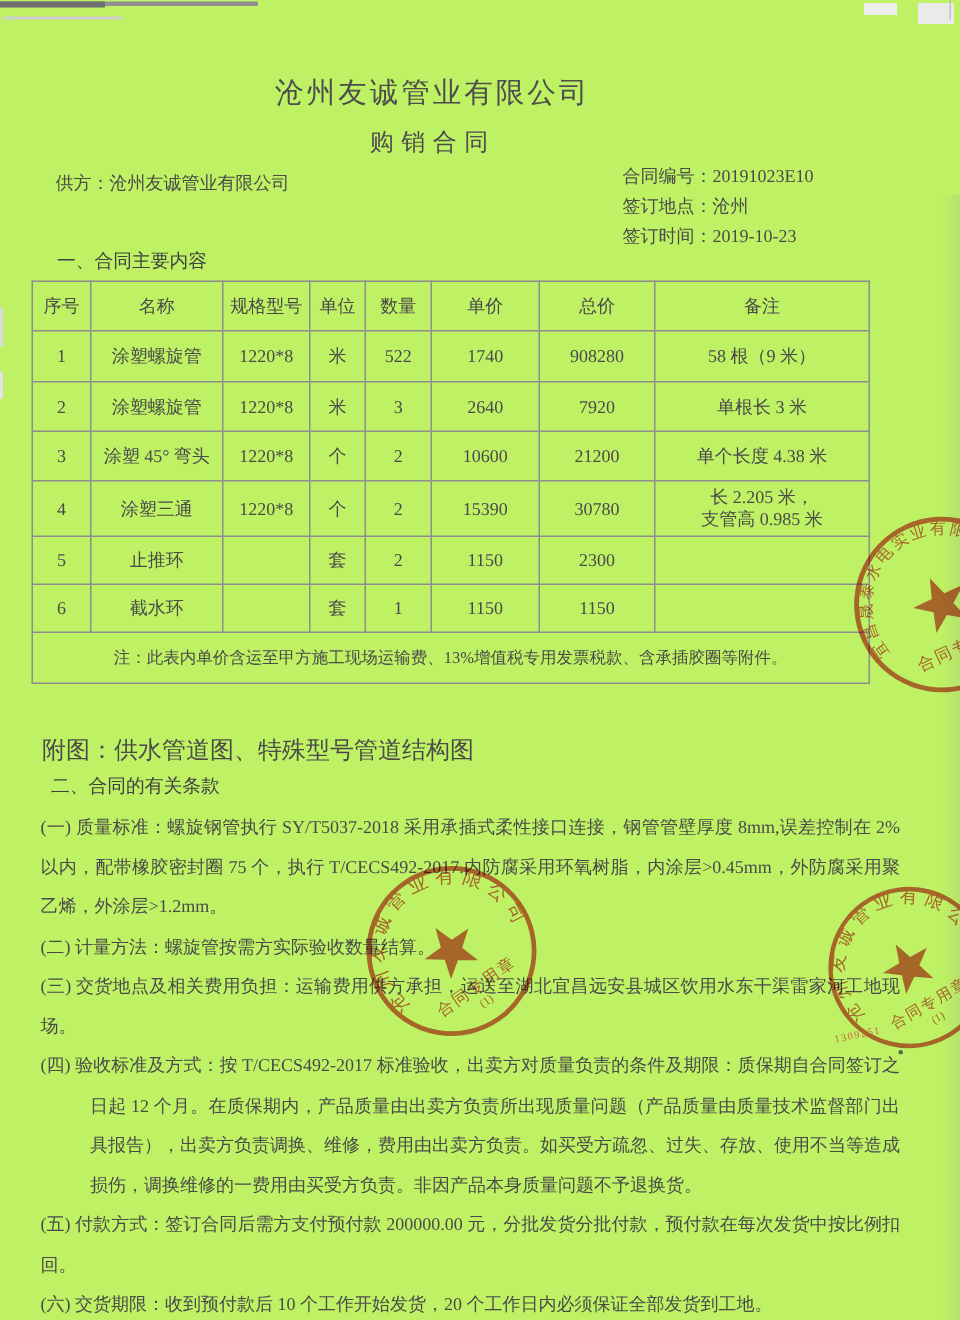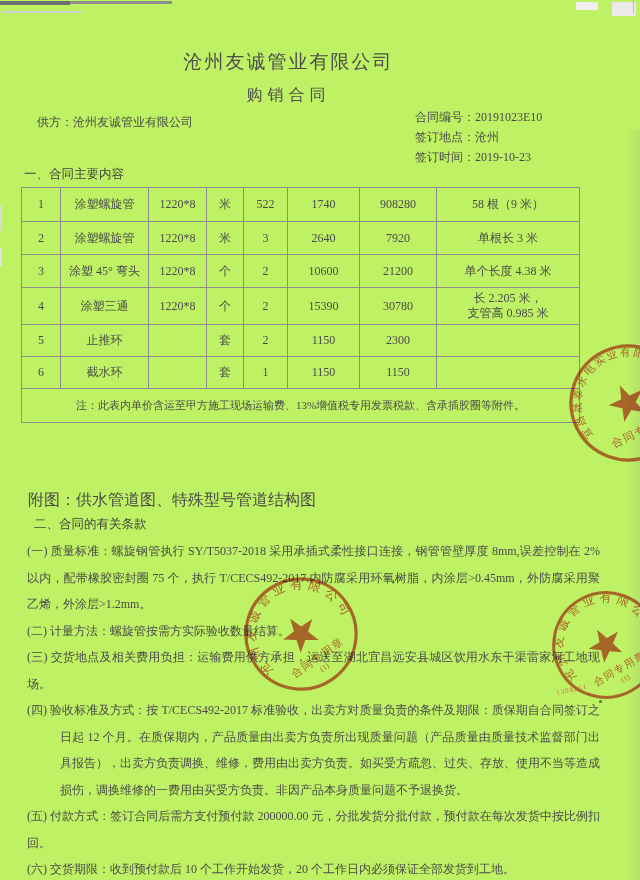--- a/index.html
+++ b/index.html
@@ -29,21 +29,21 @@
             font-size:19px; letter-spacing:2px; color:#4d4d4d; }
   .title2 { left:20px; top:85px; width:537px; text-align:center;
             font-size:16px; letter-spacing:5px; color:#4d4d4d; }
   .meta { font-size:12px; color:#4a4a4a; white-space:nowrap; }
   .m-supplier { left:37px; top:114px; }
   .m-buyer    { left:28px; top:148px; }
   .m-no       { left:415px; top:109px; }
   .m-place    { left:415px; top:129px; }
   .m-date     { left:415px; top:149px; }
   .section-title { font-size:12.5px; color:#3f3f3f; }
-  .sec1 { left:24px; top:166px; }
+  .sec1 { left:38px; top:166px; }
   .sec2 { left:22px; top:516px;margin-left:12px; }
 
   
   table.contract { position:absolute; left:21px; top:187px; width:558px;
     border-collapse:collapse; table-layout:fixed; font-size:12px; color:#4a4a4a; }
   table.contract th, table.contract td {
     border:1px solid #8d8d8d; text-align:center; vertical-align:middle;
     padding:0; font-weight:normal; overflow:hidden; }
   tr.rh  { height:33px; }
   tr.r1  { height:34px; }
@@ -107,20 +107,30 @@
       <col style="width:39px">
         <col style="width:88px">
         <col style="width:58px">
         <col style="width:37px">
       <col style="width:44px">
         <col style="width:72px">
         <col style="width:77px">
         <col style="width:143px">
     </colgroup>
     <tbody>
+      <tr class="rh">
+        <th>序号</th>
+        <th>名称</th>
+        <th>规格型号</th>
+        <th>单位</th>
+        <th>数量</th>
+        <th>单价</th>
+        <th>总价</th>
+        <th>备注</th>
+      </tr>
       <tr class="r1">
         <td>1</td>
         <td>涂塑螺旋管</td>
         <td>1220*8</td>
         <td>米</td>
         <td>522</td>
         <td>1740</td>
         <td>908280</td>
         <td>58 根（9 米）</td>
       </tr>

